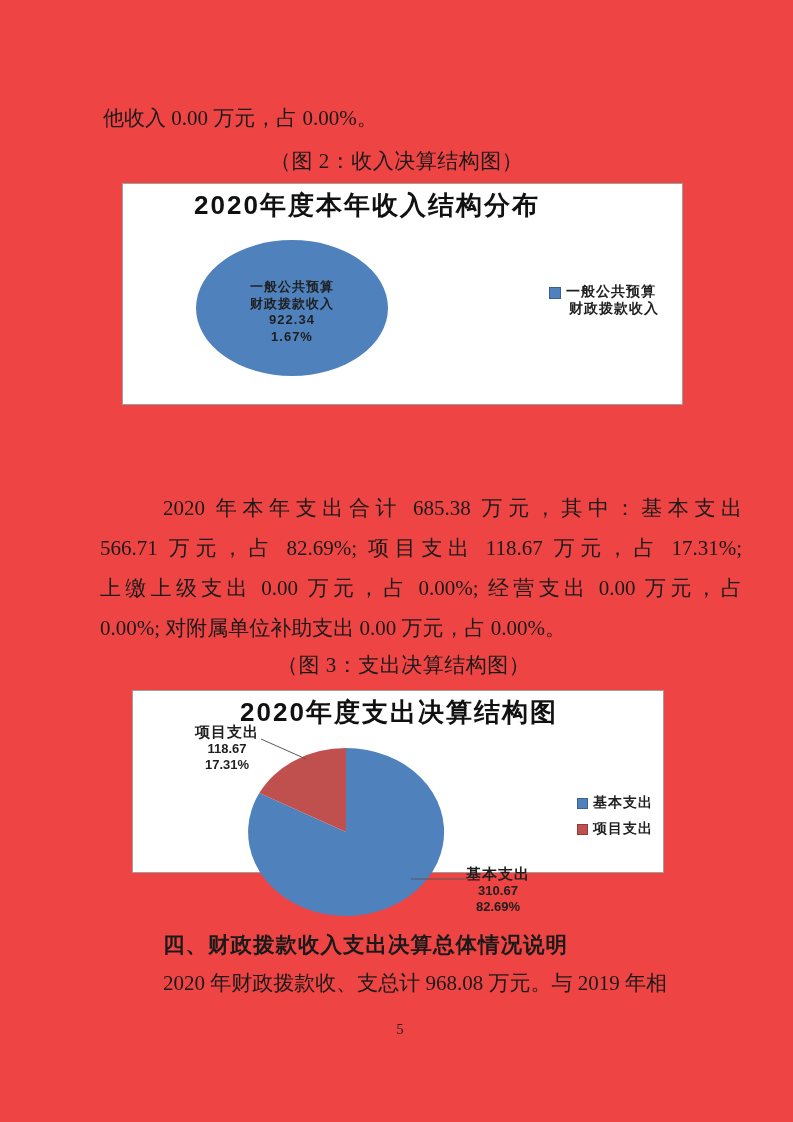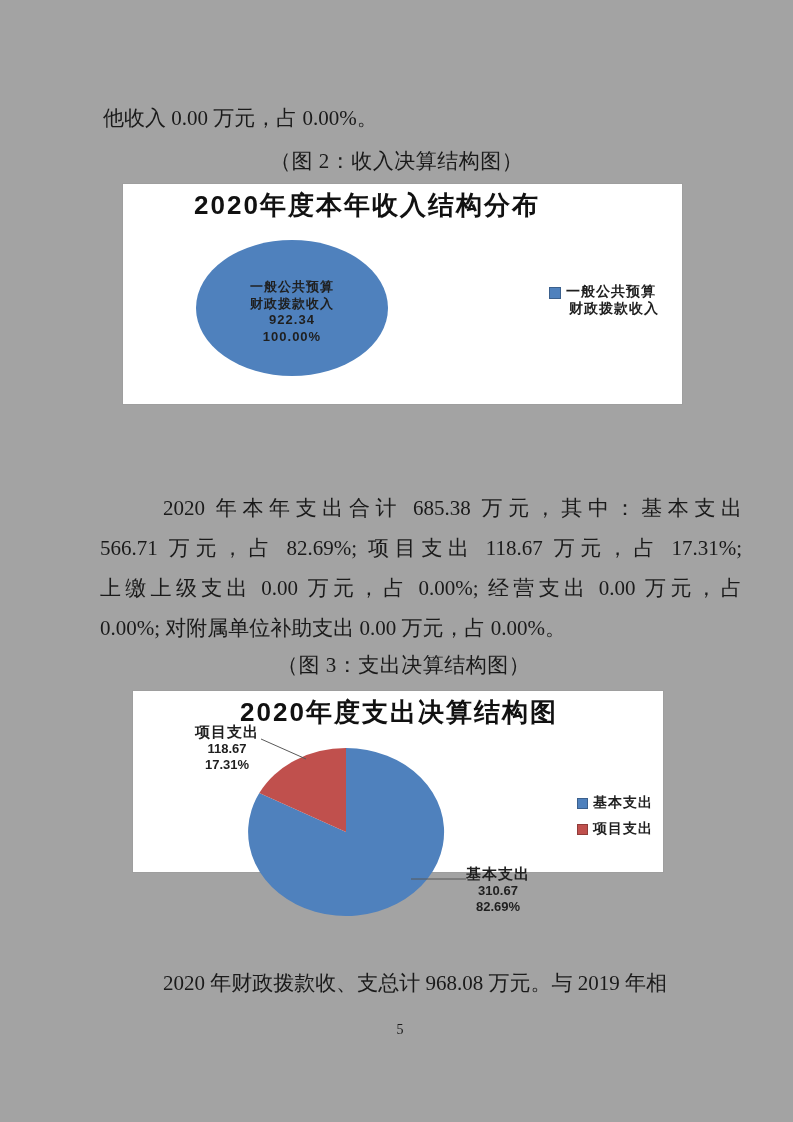--- a/index.html
+++ b/index.html
@@ -1,19 +1,19 @@
 <!DOCTYPE html>
 <html><head>
 <meta charset="utf-8">
 <style>
   html,body{margin:0;padding:0;background:#ffffff;}
   .page{
     position:relative;
     width:793px;height:1122px;
-    background:#a3a3a3;
+    background:#ef4444;
     font-family:"Liberation Serif","DejaVu Serif",serif;
     color:#1a1a1a;
     overflow:hidden;
   }
   .abs{position:absolute;}
   .body-text{
     font-size:21px;
     line-height:28px;
     white-space:nowrap;
   }
@@ -95,21 +95,21 @@
     <div class="chart-title" style="left:0;width:488px;top:4px;">2020年度本年收入结构分布</div>
 
     <svg width="559" height="220" viewBox="0 0 559 220">
       <ellipse cx="169" cy="124" rx="96" ry="68" fill="#4f81bd"></ellipse>
     </svg>
 
     <div class="abs c-txt pie-inner-label" style="left:89px;top:95px;width:160px;">
       <div>一般公共预算</div>
       <div>财政拨款收入</div>
       <div>922.34</div>
-      <div>100.00%</div>
+      <div>1.67%</div>
     </div>
 
     <div class="abs legend" style="left:426px;top:99px;">
       <span class="swatch" style="background: rgb(79, 129, 189);"></span>
       <span class="c-txt ltext">
         <span style="display:block;">一般公共预算</span>
         <span style="display:block;padding-left:3px;">财政拨款收入</span>
       </span>
     </div>
   </div>
@@ -154,18 +154,19 @@
         <span class="swatch" style="width: 11px; height: 11px; background: rgb(79, 129, 189);"></span>
         <span class="c-txt ltext">基本支出</span>
       </div>
       <div class="legend">
         <span class="swatch" style="width: 11px; height: 11px; background: rgb(192, 80, 77);"></span>
         <span class="c-txt ltext">项目支出</span>
       </div>
     </div>
   </div>
 
+  <div class="abs heading" style="left:163px;top:930px;">四、财政拨款收入支出决算总体情况说明</div>
 
   <div class="abs body-text" style="left:163px;top:969px;">2020 年财政拨款收、支总计 968.08 万元。与 2019 年相</div>
 
   <div class="abs footer-num" style="left:100px;top:1022px;">5</div>
 
 </div>
 
 </body></html>

